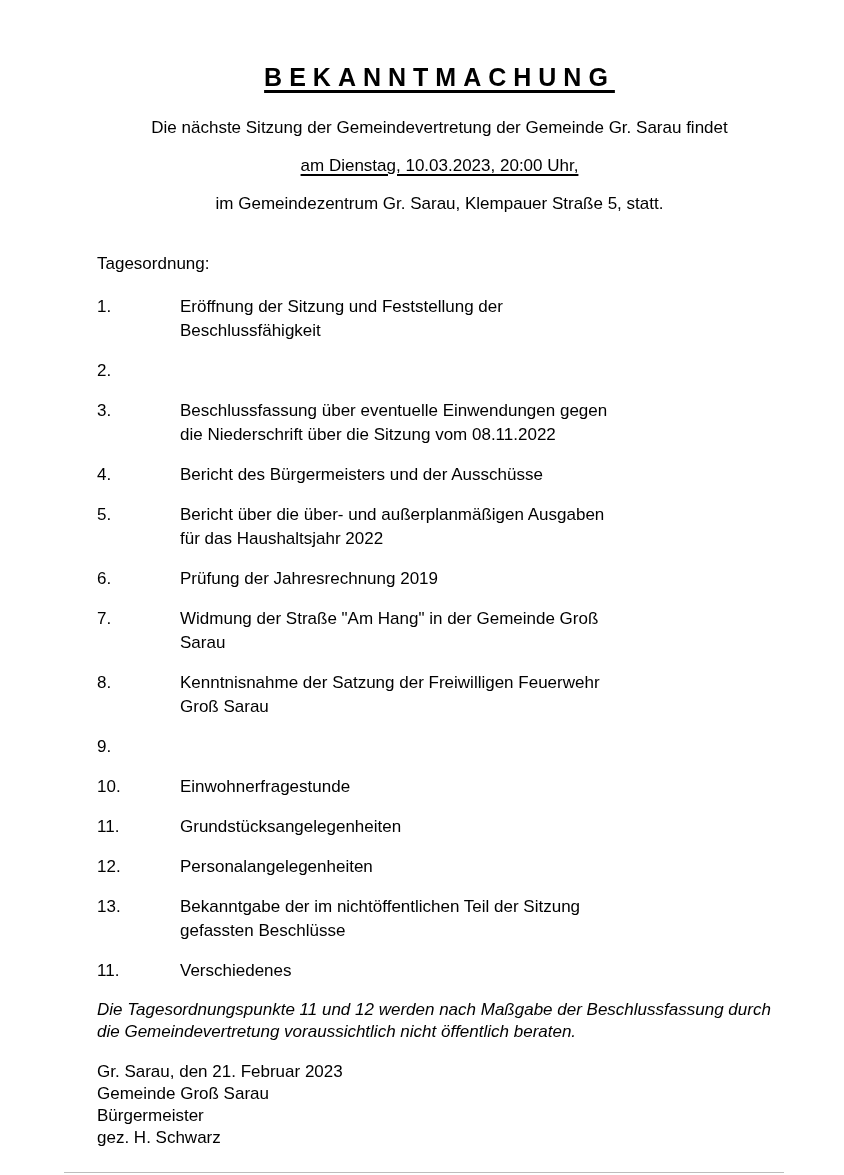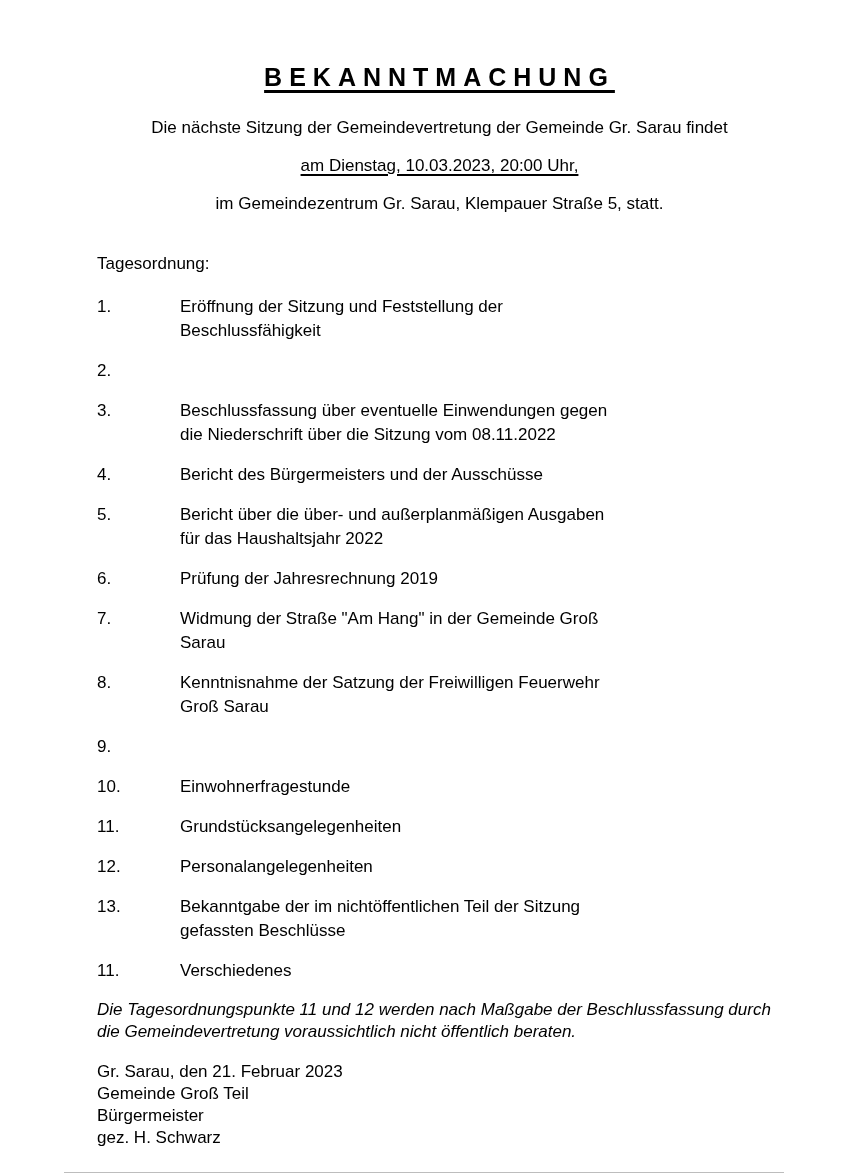--- a/index.html
+++ b/index.html
@@ -165,20 +165,20 @@
     <li class="agenda-item">
       <span class="num">11.</span>
       <span class="text">Verschiedenes</span>
     </li>
   </ol>
 
   <p class="closing">Die Tagesordnungspunkte 11 und 12 werden nach Maßgabe der Beschlussfassung durch die Gemeindevertretung voraussichtlich nicht öffentlich beraten.</p>
 
   <div class="signature">
     <p>Gr. Sarau, den 21. Februar 2023</p>
-    <p>Gemeinde Groß Teil</p>
+    <p>Gemeinde Groß Sarau</p>
     <p>Bürgermeister</p>
     <p>gez. H. Schwarz</p>
   </div>
 
 </div>
 
 <div class="bottom-rule"></div>
 
 </body></html>

